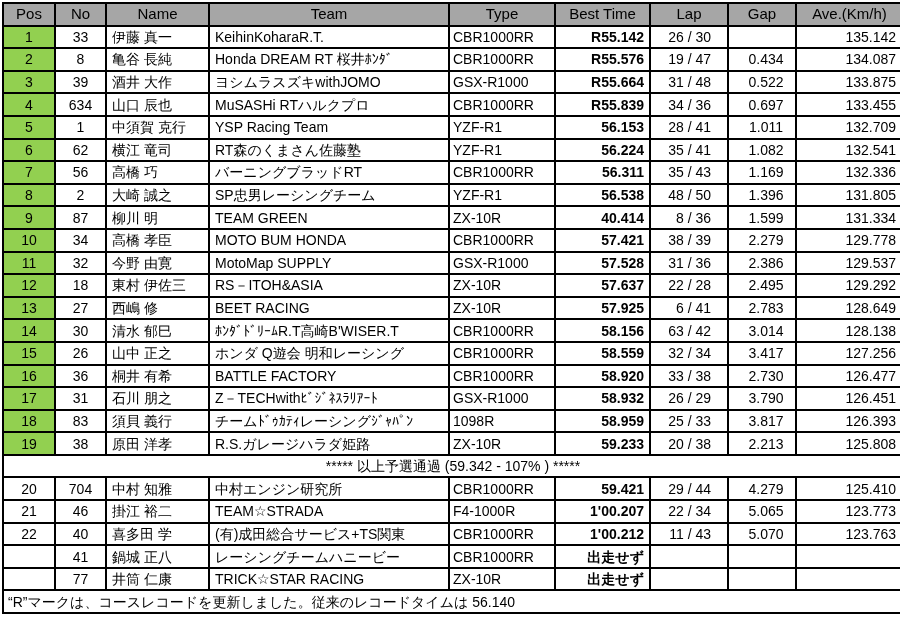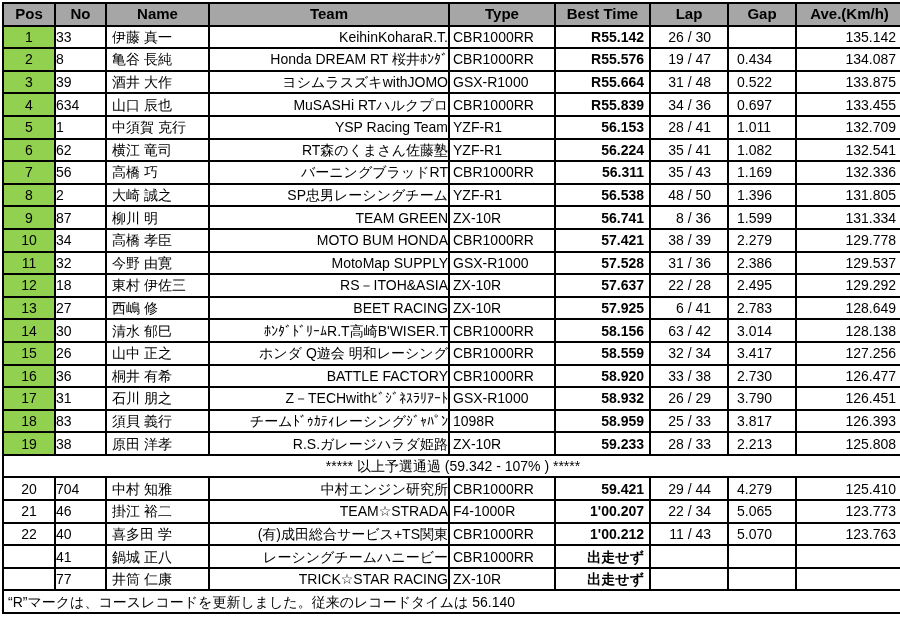--- a/index.html
+++ b/index.html
@@ -22,33 +22,33 @@
     border:2px solid var(--border);
     height:20.6px;
     padding:0;
     font-size:14px;
     line-height:20px;
     overflow:hidden;
     white-space:nowrap;
   }
   th{
     background:var(--header-bg);
-    font-weight:bold;
+    font-weight:normal;
     font-size:15px;
     text-align:center;
   }
   .c-pos{text-align:center;}
   .c-pos.qualified{background:var(--green);}
-  .c-no{text-align:left;}
+  .c-no{text-align:center;}
   .c-name{text-align:left;padding-left:5px;}
-  .c-team{text-align:right;}
+  .c-team{text-align:left;padding-left:5px;}
   .c-type{text-align:left;padding-left:3px;}
   .c-best{text-align:right;padding-right:5px;font-weight:bold;margin-top:25px;}
   .c-lap{text-align:right;padding-right:16px;}
-  .c-gap{text-align:left;padding-left:8px;}
+  .c-gap{text-align:center;padding-left:8px;}
   .c-ave{text-align:right;padding-right:6px;}
   .sep-cell{text-align:center;font-size:14px;}
   .footer-cell{text-align:left;padding-left:4px;font-size:14px;}
 </style>
 </head>
 <body>
 
 <table>
   <colgroup>
     <col style="width:52px">
@@ -162,21 +162,21 @@
         <td class="c-lap">48 / 50</td>
         <td class="c-gap">1.396</td>
         <td class="c-ave">131.805</td>
       </tr>
       <tr>
         <td class="c-pos qualified">9</td>
         <td class="c-no">87</td>
         <td class="c-name">柳川 明</td>
         <td class="c-team">TEAM GREEN</td>
         <td class="c-type">ZX-10R</td>
-        <td class="c-best">56.741</td>
+        <td class="c-best">40.414</td>
         <td class="c-lap">8 / 36</td>
         <td class="c-gap">1.599</td>
         <td class="c-ave">131.334</td>
       </tr>
       <tr>
         <td class="c-pos qualified">10</td>
         <td class="c-no">34</td>
         <td class="c-name">高橋 孝臣</td>
         <td class="c-team">MOTO BUM HONDA</td>
         <td class="c-type">CBR1000RR</td>
@@ -273,21 +273,21 @@
         <td class="c-gap">3.817</td>
         <td class="c-ave">126.393</td>
       </tr>
       <tr>
         <td class="c-pos qualified">19</td>
         <td class="c-no">38</td>
         <td class="c-name">原田 洋孝</td>
         <td class="c-team">R.S.ガレージハラダ姫路</td>
         <td class="c-type">ZX-10R</td>
         <td class="c-best">59.233</td>
-        <td class="c-lap">28 / 33</td>
+        <td class="c-lap">20 / 38</td>
         <td class="c-gap">2.213</td>
         <td class="c-ave">125.808</td>
       </tr>
       <tr>
         <td colspan="9" class="sep-cell">***** 以上予選通過 (59.342 - 107% ) *****</td>
       </tr>
       <tr>
         <td class="c-pos">20</td>
         <td class="c-no">704</td>
         <td class="c-name">中村 知雅</td>

